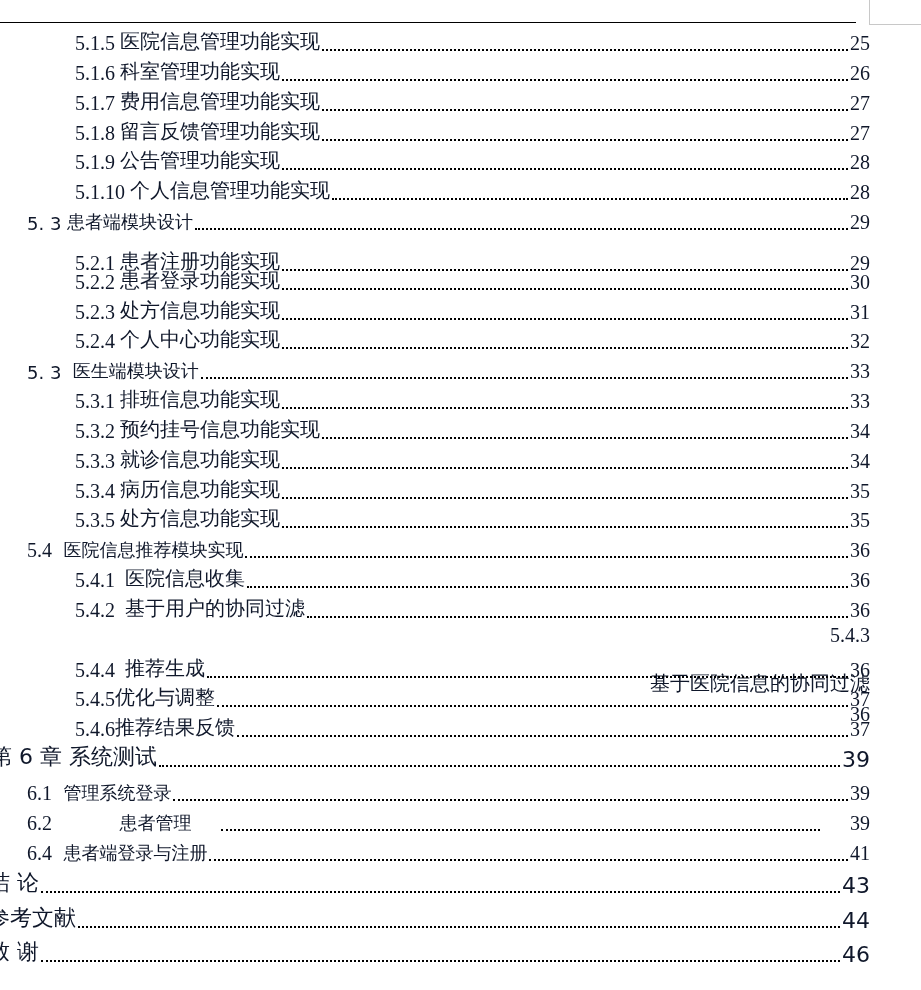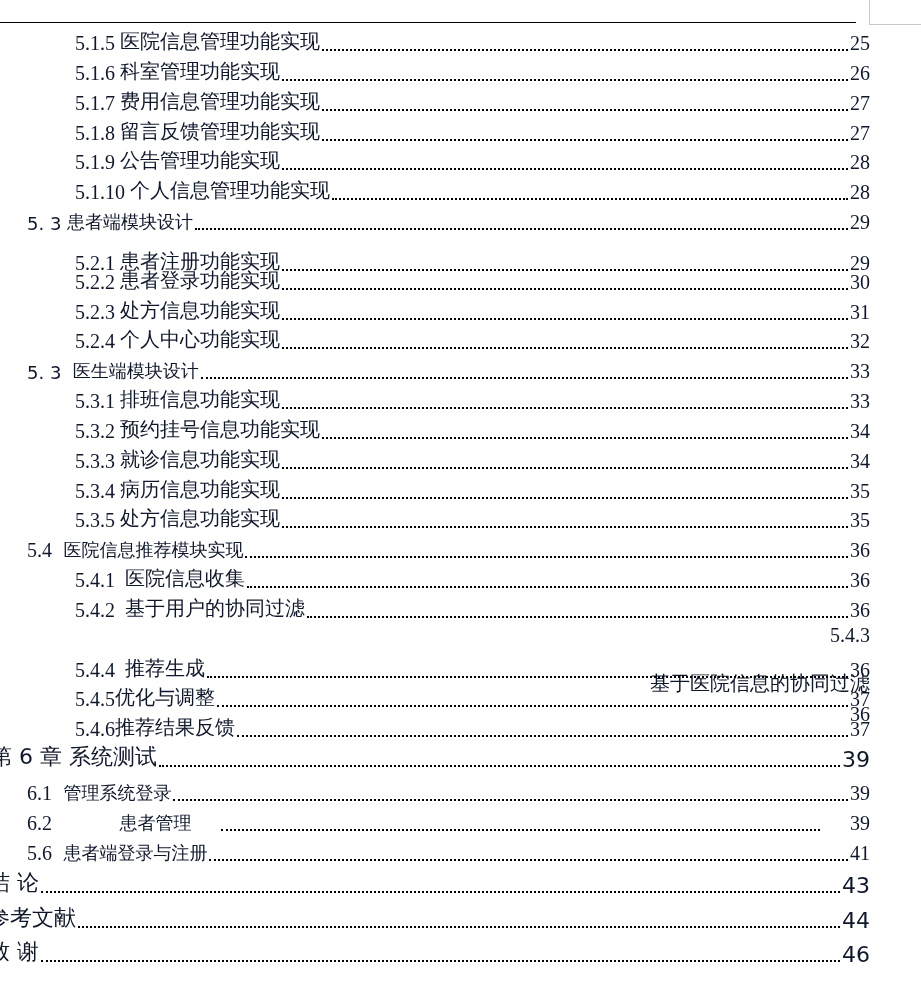--- a/index.html
+++ b/index.html
@@ -185,21 +185,21 @@
     <span class="leader"></span>
     <span class="page serif">39</span>
   </div>
   <div class="row sans" style="left:27px; width:843px; top:782px;gap:28px;">
     <span class="num serif">6.2</span>&nbsp;&nbsp;
     <span class="title">患者管理</span>
     <span class="leader"></span>
     <span class="page serif">39</span>
   </div>
   <div class="row sans" style="left:27px; width:843px; top:812px;">
-    <span class="num serif">5.6</span>&nbsp;&nbsp;
+    <span class="num serif">6.4</span>&nbsp;&nbsp;
     <span class="title">患者端登录与注册</span>
     <span class="leader"></span>
     <span class="page serif">41</span>
   </div>
 
   <div class="row chap" style="left:-12px; width:882px; top:845px;">
     <span class="title">结  论</span>
     <span class="leader"></span>
     <span class="page">43</span>
   </div>

